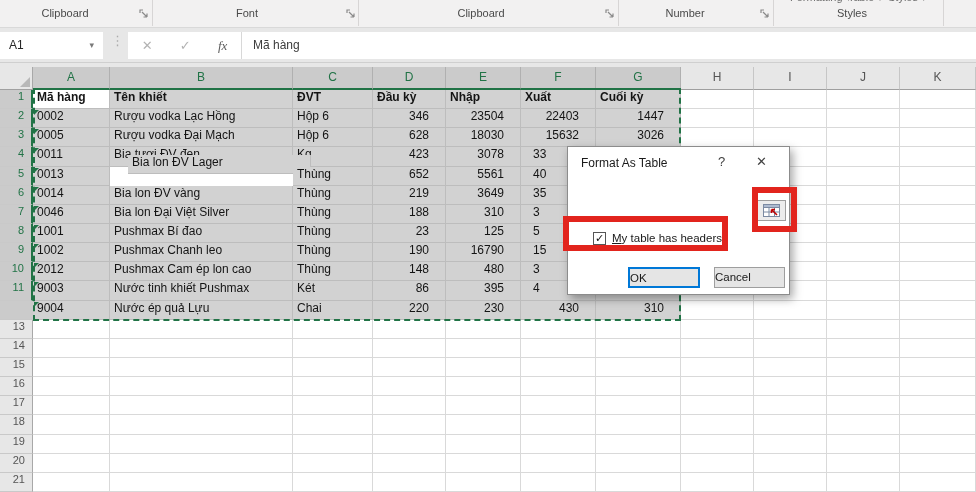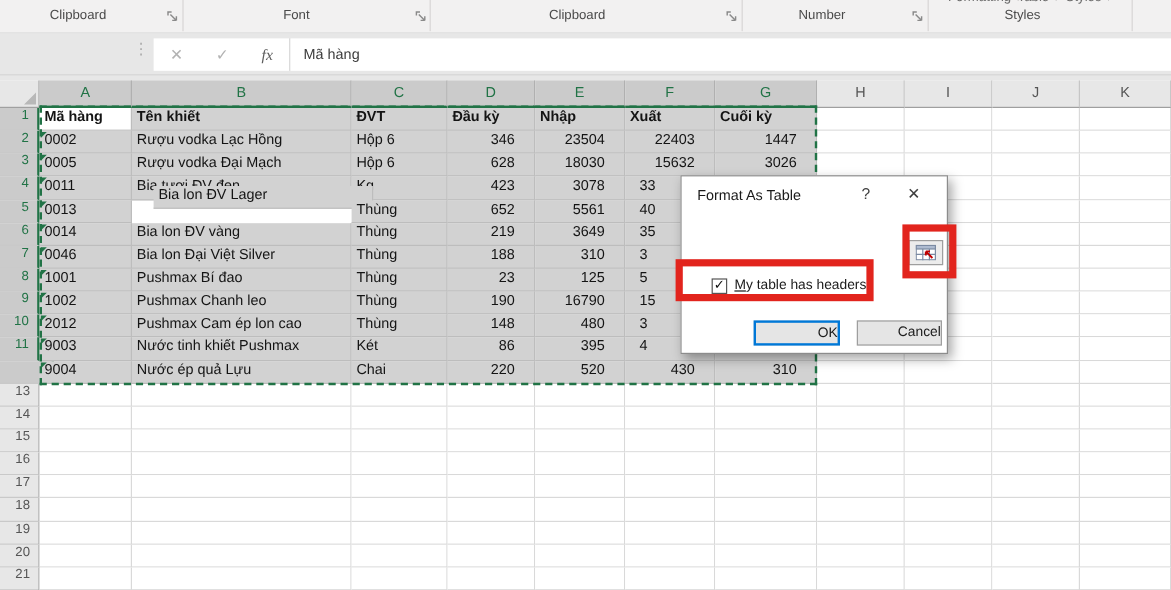--- a/index.html
+++ b/index.html
@@ -52,21 +52,21 @@
   .dlg-help { position:absolute; left:150px; top:7px; font-size:13px; color:#404040; cursor:pointer; }
   .dlg-close { position:absolute; left:188px; top:7px; font-size:13px; color:#404040; cursor:pointer; }
   .dlg-prompt { position:absolute; left:13px; top:38px; }
   .accel { text-decoration:underline; }
   .dlg-input { position:absolute; left:26px; top:52px; width:157px; height:22px; background:#fff; border:1px solid #7a7a7a; line-height:20px; padding-left:3px; font-size:11.5px; cursor:text; }
   .dlg-input .seltext { background:#bdbdbd; }
   .caret-bar { display:inline-block; width:1px; height:13px; background:#000; vertical-align:-2px; }
   .picker-btn { position:absolute; left:189px; top:53px; width:29px; height:21px; background:#ececec; border:1px solid #9e9e9e; cursor:pointer; display:flex; align-items:center; justify-content:center; }
   .dlg-checkbox { position:absolute; left:25px; top:85px; width:13px; height:13px; border:1px solid #555; background:#fff; font-size:11px; line-height:11px; text-align:center; color:#111; cursor:pointer; }
   .dlg-chklabel { position:absolute; left:44px; top:85px; cursor:pointer; }
-  .dlg-btn { position:absolute; top:120px; height:21px; background:#e5e5e5; text-align:right; line-height:18px; cursor:pointer; }
+  .dlg-btn { position:absolute; top:120px; height:21px; background:#e5e5e5; text-align:left; line-height:18px; cursor:pointer; }
   .dlg-ok { left:60px; width:72px; border:2px solid #0078d7; }
   .dlg-cancel { left:146px; width:71px; border:1px solid #9e9e9e; }
 
   
   .annotation { position:absolute; border:6px solid #e2241d; z-index:20; pointer-events:none; }
   .ann-picker { left:752px; top:187px; width:45px; height:45px; }
   .ann-checkbox { left:563px; top:216px; width:165px; height:35px; }
 </style>
 </head>
 <body>
@@ -110,20 +110,21 @@
       </span>
 
     <span class="ribbon-sep" style="left:152px"></span>
     <span class="ribbon-sep" style="left:358px"></span>
     <span class="ribbon-sep" style="left:618px"></span>
     <span class="ribbon-sep" style="left:773px"></span>
     <span class="ribbon-sep" style="left:943px"></span>
   </div>
 
   <div class="formula-row">
+    <div class="name-box"><span>A1</span><span class="name-arrow">▾</span></div>
     <span class="dots">⋮</span>
     <div class="fx-panel">
       <span class="fxb">✕</span>
       <span class="fxb">✓</span>
       <span class="fx-it">fx</span>
     </div>
     <span class="fx-div"></span>
     <div class="formula-area">Mã hàng</div>
   </div>
 
@@ -284,21 +285,21 @@
       <div class="cell nor" style="left: 681px; top: 281.429px; width: 73px; height: 19.1429px;"></div>
       <div class="cell nor" style="left: 754px; top: 281.429px; width: 73px; height: 19.1429px;"></div>
       <div class="cell nor" style="left: 827px; top: 281.429px; width: 73px; height: 19.1429px;"></div>
       <div class="cell nor" style="left: 900px; top: 281.429px; width: 76px; height: 19.1429px;"></div>
       <div class="row-header sel" style="left: 0px; top: 300.571px; width: 33px; height: 19.1429px; padding-left: 36px;">12</div>
       <div class="cell sel tleft" style="left: 33px; top: 300.571px; width: 77px; height: 19.1429px;">9004</div>
       <div class="err-tri" style="left: 34px; top: 301.571px; width: 0px; height: 0px;"></div>
       <div class="cell sel tleft" style="left: 110px; top: 300.571px; width: 183px; height: 19.1429px;">Nước ép quả Lựu</div>
       <div class="cell sel tleft" style="left: 293px; top: 300.571px; width: 80px; height: 19.1429px;">Chai</div>
       <div class="cell sel tright" style="left: 373px; top: 300.571px; width: 73px; height: 19.1429px;">220</div>
-      <div class="cell sel tright" style="left: 446px; top: 300.571px; width: 75px; height: 19.1429px;">520</div>
+      <div class="cell sel tright" style="left: 446px; top: 300.571px; width: 75px; height: 19.1429px;">230</div>
       <div class="cell sel tright" style="left: 521px; top: 300.571px; width: 75px; height: 19.1429px;">430</div>
       <div class="cell sel tright" style="left: 596px; top: 300.571px; width: 85px; height: 19.1429px;">310</div>
       <div class="cell nor" style="left: 681px; top: 300.571px; width: 73px; height: 19.1429px;"></div>
       <div class="cell nor" style="left: 754px; top: 300.571px; width: 73px; height: 19.1429px;"></div>
       <div class="cell nor" style="left: 827px; top: 300.571px; width: 73px; height: 19.1429px;"></div>
       <div class="cell nor" style="left: 900px; top: 300.571px; width: 76px; height: 19.1429px;"></div>
       <div class="row-header nor" style="left: 0px; top: 319.714px; width: 33px; height: 19.1429px;">13</div>
       <div class="cell nor" style="left: 33px; top: 319.714px; width: 77px; height: 19.1429px;"></div>
       <div class="cell nor" style="left: 110px; top: 319.714px; width: 183px; height: 19.1429px;"></div>
       <div class="cell nor" style="left: 293px; top: 319.714px; width: 80px; height: 19.1429px;"></div>

